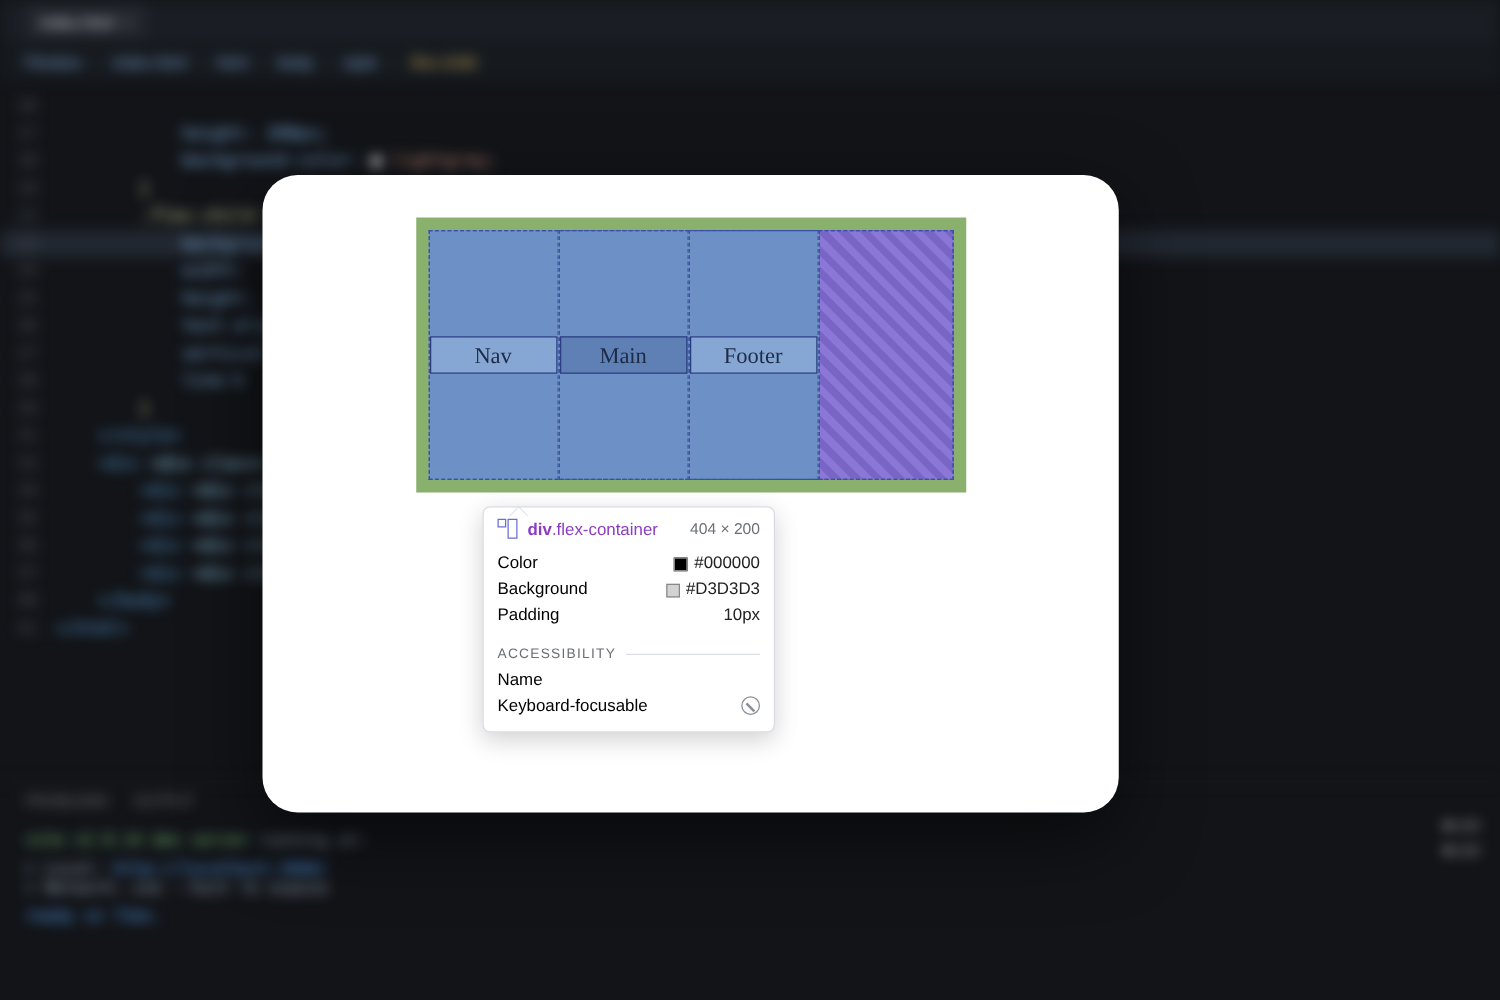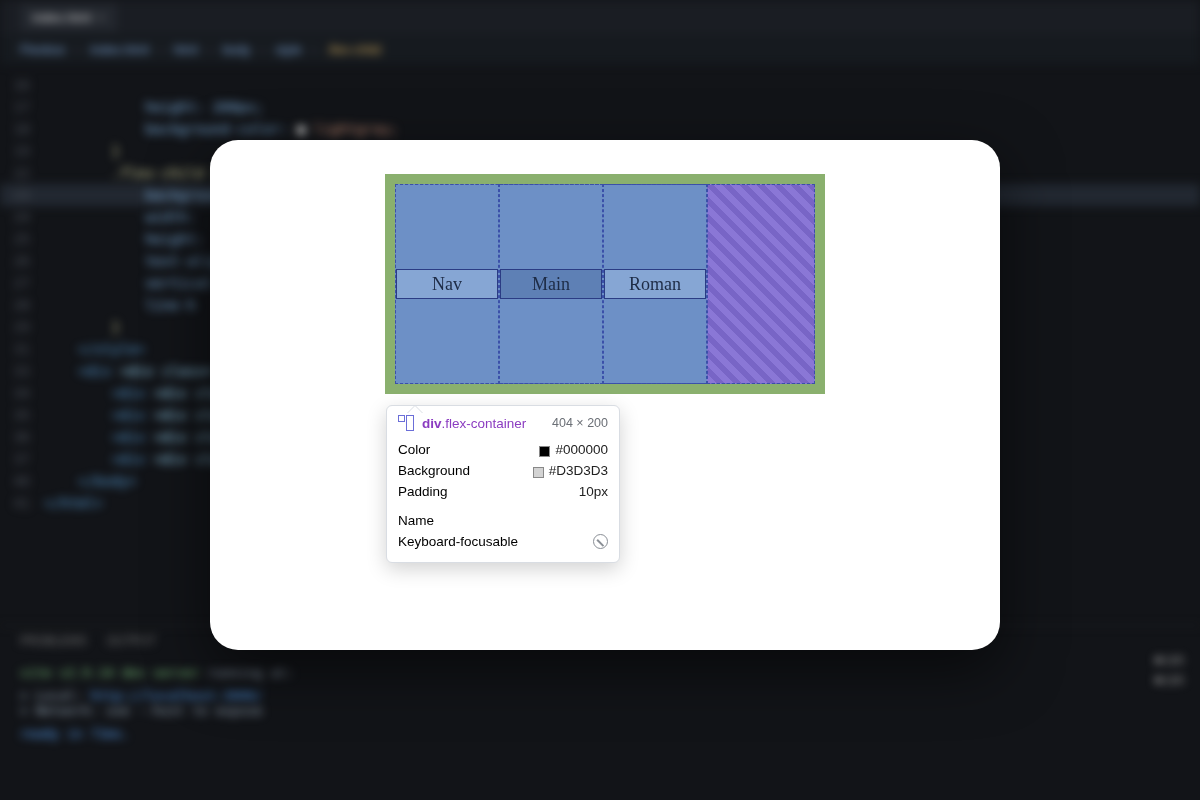--- a/index.html
+++ b/index.html
@@ -34,21 +34,21 @@
   .term-body { position:absolute; left:0; right:0; bottom:0; height:145px; padding:10px 20px; font-family:Menlo,monospace; font-size:13px; color:#9ab; }
   .term-body .g { color:#7ec97e; }
   .term-body .b { color:#5aa7ff; }
   .right-tabs { position:absolute; right:10px; bottom:110px; font-size:12px; color:#aaa; }
   .right-tabs div { padding:3px 6px; }
 
   
   .card {
     position: absolute;
     left: 210px; top: 140px;
-    width: 790px; height: 510px;
+    width: 685px; height: 510px;
     background: #fff;
     border-radius: 28px;
     box-shadow: 0 20px 60px rgba(0,0,0,.55);
     padding: 34px 40px;
     display: flex; flex-direction: column; align-items: center;
   }
 
   
   .flex-outer {
     width: 440px; height: 220px;
@@ -275,21 +275,21 @@
           <span>Nav</span>
         </div>
     </div>
     <div class="flex-child main">
       <div class="label-band">
           <span>Main</span>
         </div>
     </div>
     <div class="flex-child">
       <div class="label-band">
-          <span>Roman</span>
+          <span>Footer</span>
         </div>
     </div>
     <div class="flex-free"></div>
   </div>
 </div>
 
 <div class="tooltip">
   <div class="tt-head">
     <span class="tt-ico"></span>
     <span class="tt-sel">
@@ -312,20 +312,24 @@
           <span>#D3D3D3</span>
         </span>
     </div>
     <div class="tt-row">
       <span class="k">Padding</span>
       <span class="v">
           <span>10px</span>
         </span>
     </div>
   </div>
+  <div class="tt-section">
+    <span>ACCESSIBILITY</span>
+      <span class="rule"></span>
+  </div>
   <div class="tt-rows2">
     <div class="tt-row">
       <span class="k">Name</span>
       <span class="v"></span>
     </div>
     <div class="tt-row">
       <span class="k">Keyboard-focusable</span>
       <span class="v">
           <span class="nope"></span>
         </span>

